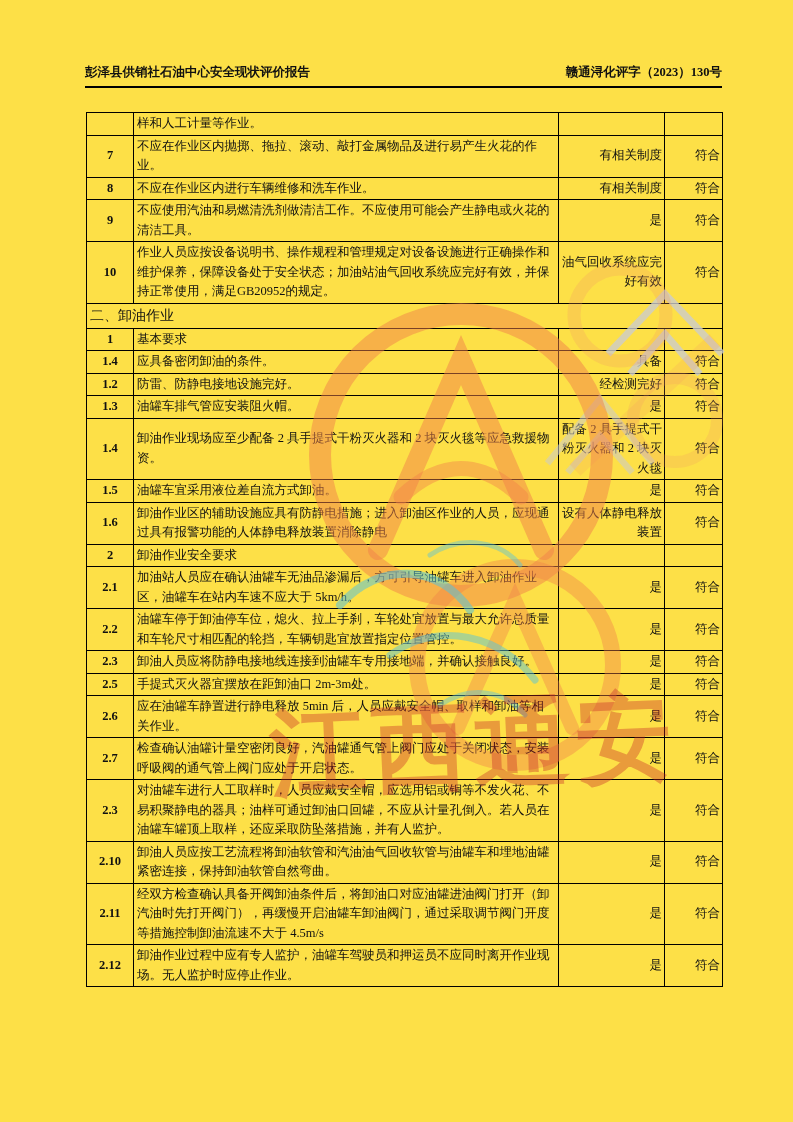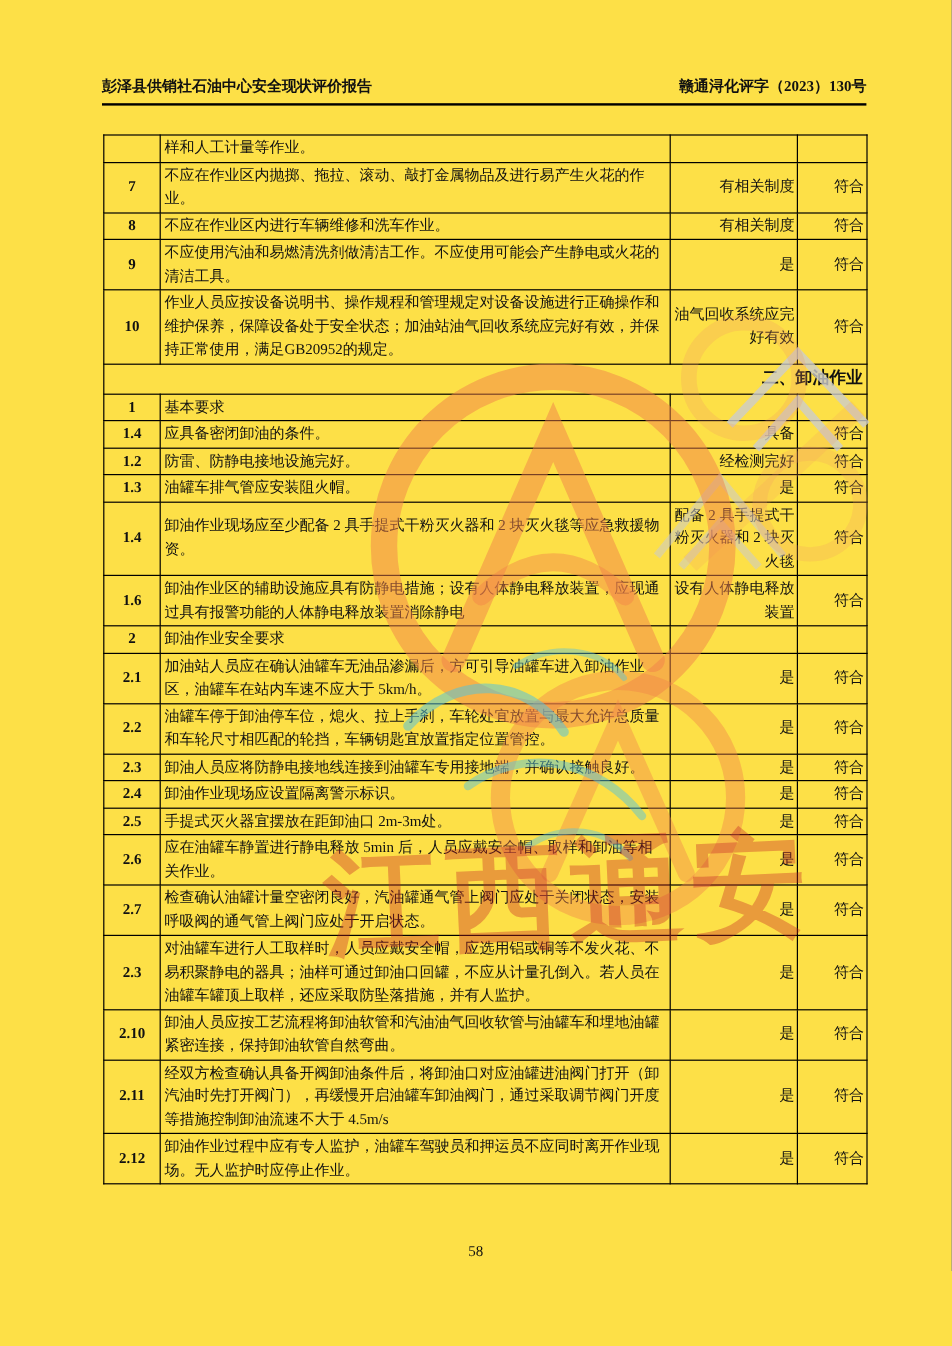--- a/index.html
+++ b/index.html
@@ -33,21 +33,21 @@
     vertical-align:middle;
     word-break:break-all;
     background:transparent;
   }
   #checklist td.num{
     text-align:center;font-weight:bold;padding:1px 0;
   }
   #checklist td.content{text-align:left;font-family:Liberation Serif, serif;}
   #checklist td.status,#checklist td.result{text-align:right;padding:1px 2px;}
   #checklist td.section{
-    text-align:right;font-weight:bold;font-size:14px;line-height:22px;
+    text-align:left;font-weight:normal;font-size:14px;line-height:22px;
   }
   
   #doc-footer{
     position:absolute;left:0;top:1036px;width:100%;
     text-align:center;font-size:12.5px;
   }
   
   #watermark{
     position:absolute;inset:0;pointer-events:none;z-index:5;
   }
@@ -137,22 +137,28 @@
           <td class="status">是</td>
           <td class="result">符合</td>
         </tr>
         <tr>
           <td class="num">1.4</td>
           <td class="content">卸油作业现场应至少配备 2 具手提式干粉灭火器和 2 块灭火毯等应急救援物资。</td>
           <td class="status">配备 2 具手提式干粉灭火器和 2 块灭火毯</td>
           <td class="result">符合</td>
         </tr>
         <tr>
+          <td class="num">1.5</td>
+          <td class="content">油罐车宜采用液位差自流方式卸油。</td>
+          <td class="status">是</td>
+          <td class="result">符合</td>
+        </tr>
+        <tr>
           <td class="num">1.6</td>
-          <td class="content">卸油作业区的辅助设施应具有防静电措施；设有人体静电释放装置，应现通过具有报警功能的人体静电释放装置消除静电</td>
+          <td class="content">卸油作业区的辅助设施应具有防静电措施；进入卸油区作业的人员，应现通过具有报警功能的人体静电释放装置消除静电</td>
           <td class="status">设有人体静电释放装置</td>
           <td class="result">符合</td>
         </tr>
         <tr>
           <td class="num">2</td>
           <td class="content">卸油作业安全要求</td>
           <td class="status"></td>
           <td class="result"></td>
         </tr>
         <tr>
@@ -163,26 +169,20 @@
         </tr>
         <tr>
           <td class="num">2.2</td>
           <td class="content">油罐车停于卸油停车位，熄火、拉上手刹，车轮处宜放置与最大允许总质量和车轮尺寸相匹配的轮挡，车辆钥匙宜放置指定位置管控。</td>
           <td class="status">是</td>
           <td class="result">符合</td>
         </tr>
         <tr>
           <td class="num">2.3</td>
           <td class="content">卸油人员应将防静电接地线连接到油罐车专用接地端，并确认接触良好。</td>
-          <td class="status">是</td>
-          <td class="result">符合</td>
-        </tr>
-        <tr>
-          <td class="num">2.4</td>
-          <td class="content">卸油作业现场应设置隔离警示标识。</td>
           <td class="status">是</td>
           <td class="result">符合</td>
         </tr>
         <tr>
           <td class="num">2.5</td>
           <td class="content">手提式灭火器宜摆放在距卸油口 2m-3m处。</td>
           <td class="status">是</td>
           <td class="result">符合</td>
         </tr>
         <tr>
@@ -255,17 +255,14 @@
     <svg class="wm-abs" style="left:320px;top:520px;" width="280" height="220" viewBox="0 0 280 220">
       <path d="M20 85 C60 40, 120 45, 150 90" fill="none" stroke="rgba(90,195,215,0.55)" stroke-width="8" stroke-linecap="round"></path>
       <path d="M70 135 C120 100, 180 115, 215 160" fill="none" stroke="rgba(90,195,215,0.5)" stroke-width="7" stroke-linecap="round"></path>
       <path d="M110 35 C140 15, 180 20, 200 45" fill="none" stroke="rgba(90,195,215,0.45)" stroke-width="5" stroke-linecap="round"></path>
       <path d="M120 185 C150 165, 185 170, 205 195" fill="none" stroke="rgba(90,195,215,0.45)" stroke-width="5" stroke-linecap="round"></path>
     </svg>
 
     <div id="wm-red-text" class="wm-abs">江西通安</div>
   </div>
 
-  <div id="doc-footer">
-    <span>58</span>
-  </div>
 
 </div>
 
 </body></html>

